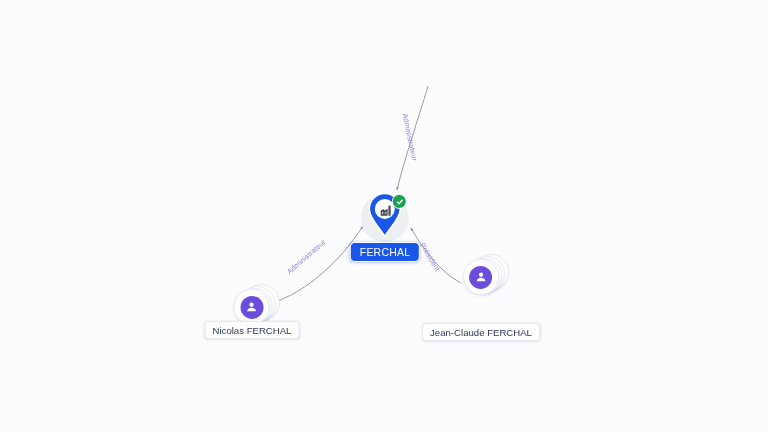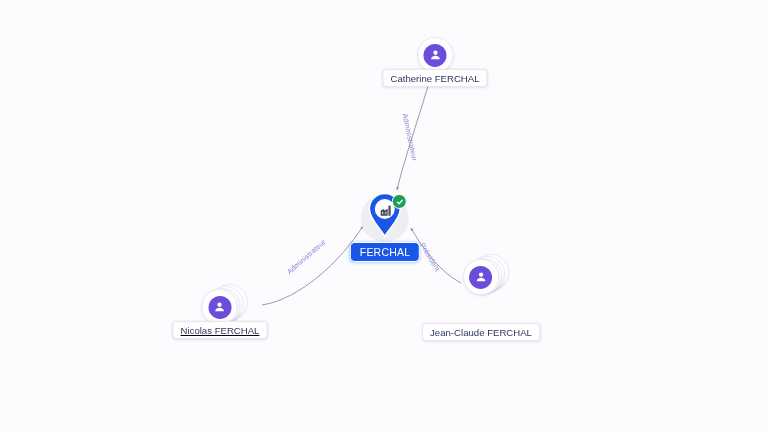--- a/index.html
+++ b/index.html
@@ -196,35 +196,22 @@
 
     <path d="M 461 283 C 440 272, 422 248, 411 228" fill="none" stroke="#8e8e9e" stroke-width="0.9" marker-end="url(#arrow-purple)"></path>
   </svg>
 
   <div class="edge-label" style="left:405px; top:109px; transform: rotate(78deg);">Administrateur</div>
 
   <div class="edge-label" style="left:288px; top:268px; transform: rotate(-41deg);">Administrateur</div>
 
   <div class="edge-label" style="left:422px; top:239px; transform: rotate(59deg);">Président</div>
 
-  <div class="node person-node" style="left:435px; top:62px;">
-    <div class="avatar-stack">
-      <div class="avatar-ring">
-        <div class="avatar-circle">
-          <svg width="14" height="14" viewBox="0 0 24 24" fill="#ffffff">
-            <circle cx="12" cy="8.2" r="3.7"></circle>
-            <path d="M4.6 19.4c0-4.1 3.3-6.3 7.4-6.3s7.4 2.2 7.4 6.3z"></path>
-          </svg>
-        </div>
-      </div>
-    </div>
-    <div class="node-label">Catherine FERCHAL</div>
-  </div>
-
-  <div class="node person-node" style="left:220px; top:314px;text-decoration:underline;">
+
+  <div class="node person-node" style="left:252px; top:314px;">
     <div class="avatar-stack">
       <div class="stack-card s3"></div>
       <div class="stack-card s2"></div>
       <div class="stack-card s1"></div>
       <div class="avatar-ring">
         <div class="avatar-circle">
           <svg width="14" height="14" viewBox="0 0 24 24" fill="#ffffff">
             <circle cx="12" cy="8.2" r="3.7"></circle>
             <path d="M4.6 19.4c0-4.1 3.3-6.3 7.4-6.3s7.4 2.2 7.4 6.3z"></path>
           </svg>

